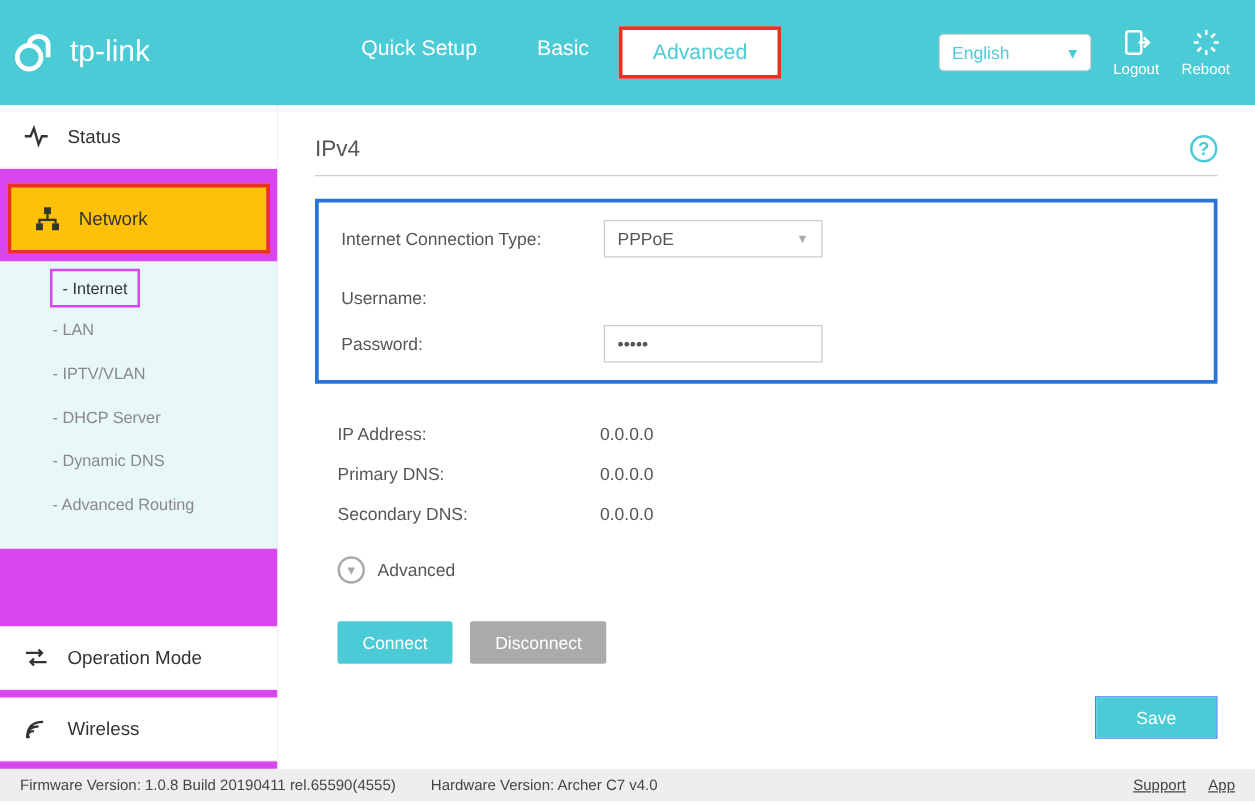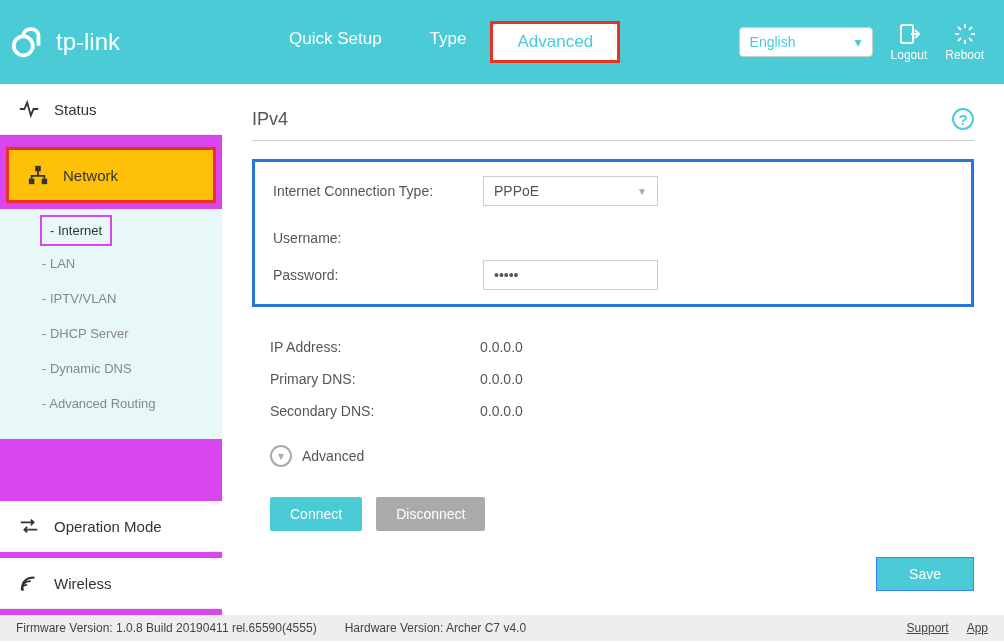--- a/index.html
+++ b/index.html
@@ -5,21 +5,21 @@
 * { box-sizing: border-box; margin: 0; padding: 0; font-family: Arial, sans-serif; }
 body { width: 1004px; height: 643px; overflow: hidden; background: #fff; }
 
 .header { background: #4acbd6; height: 84px; display: flex; align-items: center; padding: 0 20px 0 10px; }
 .logo { display: flex; align-items: center; color: #fff; font-size: 24px; font-weight: 400; gap: 8px; margin-right: 60px; width: 195px; }
 .logo svg { width: 38px; height: 38px; }
 .tabs { display: flex; gap: 0; }
 .tab { color: #fff; font-size: 17px; padding: 8px 24px; cursor: pointer; }
 .tab.active { background: #fff; color: #4acbd6; border: 3px solid #e93124; }
 .header-right { margin-left: auto; display: flex; align-items: center; gap: 18px; }
-.lang-select { background: #fff; border: 1px solid #ccc; border-radius: 4px; padding: 6px 10px; width: 134px; color: #4acbd6; font-size: 14px; display: flex; align-items: center; justify-content: space-between; cursor: pointer; }
+.lang-select { background: #fff; border: 1px solid #ccc; border-radius: 4px; padding: 6px 10px; width: 122px; color: #4acbd6; font-size: 14px; display: flex; align-items: center; justify-content: space-between; cursor: pointer; }
 .header-btn { display: flex; flex-direction: column; align-items: center; color: #fff; font-size: 12px; cursor: pointer; gap: 2px; }
 .header-btn svg { width: 24px; height: 24px; }
 
 .body { display: flex; height: 531px; }
 .sidebar { width: 222px; background: #d946ef; display: flex; flex-direction: column; }
 .side-item { background: #fff; padding: 14px 18px; display: flex; align-items: center; gap: 14px; font-size: 15px; color: #333; cursor: pointer; border-bottom: 1px solid #eee; margin-bottom: 6px; }
 .side-item.network { background: #ffc107; border: 3px solid #e93124; margin: 6px; }
 .side-item svg { width: 22px; height: 22px; }
 .subitems { background: #e8f7f8; padding: 6px 0 18px 0; }
 .subitem { padding: 10px 10px 10px 42px; font-size: 13px; color: #888; cursor: pointer; }
@@ -65,21 +65,21 @@
 <div class="header">
   <div class="logo">
     <svg viewBox="0 0 40 40">
         <circle cx="14" cy="24" r="10" fill="none" stroke="#fff" stroke-width="4"></circle>
         <path d="M14 14 C14 4, 30 4, 30 14 L30 24" fill="none" stroke="#fff" stroke-width="4"></path>
       </svg>
     <span>tp-link</span>
   </div>
   <div class="tabs">
     <div class="tab">Quick Setup</div>
-    <div class="tab">Type</div>
+    <div class="tab">Basic</div>
     <div class="tab active">Advanced</div>
   </div>
   <div class="header-right">
     <div class="lang-select">
       <span>English</span>
       <span style="color:#4acbd6">▾</span>
     </div>
     <div class="header-btn">
       <svg viewBox="0 0 24 24">
           <rect x="4" y="3" width="12" height="18" rx="2" fill="none" stroke="#fff" stroke-width="2"></rect>

